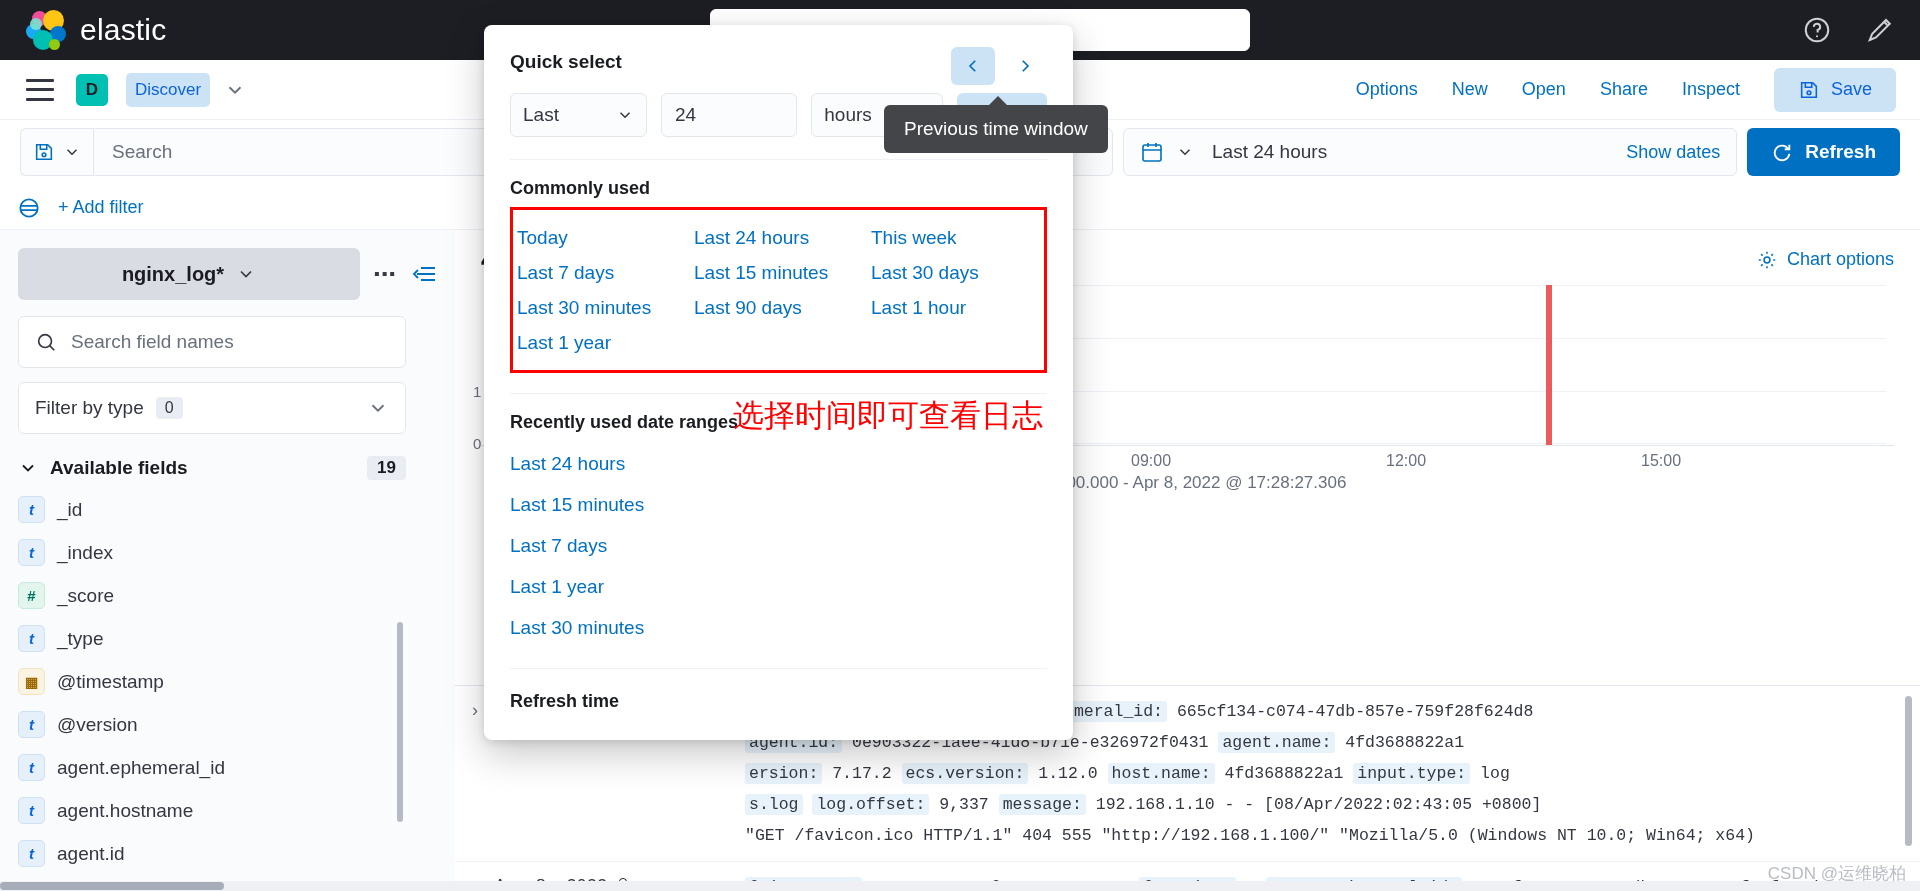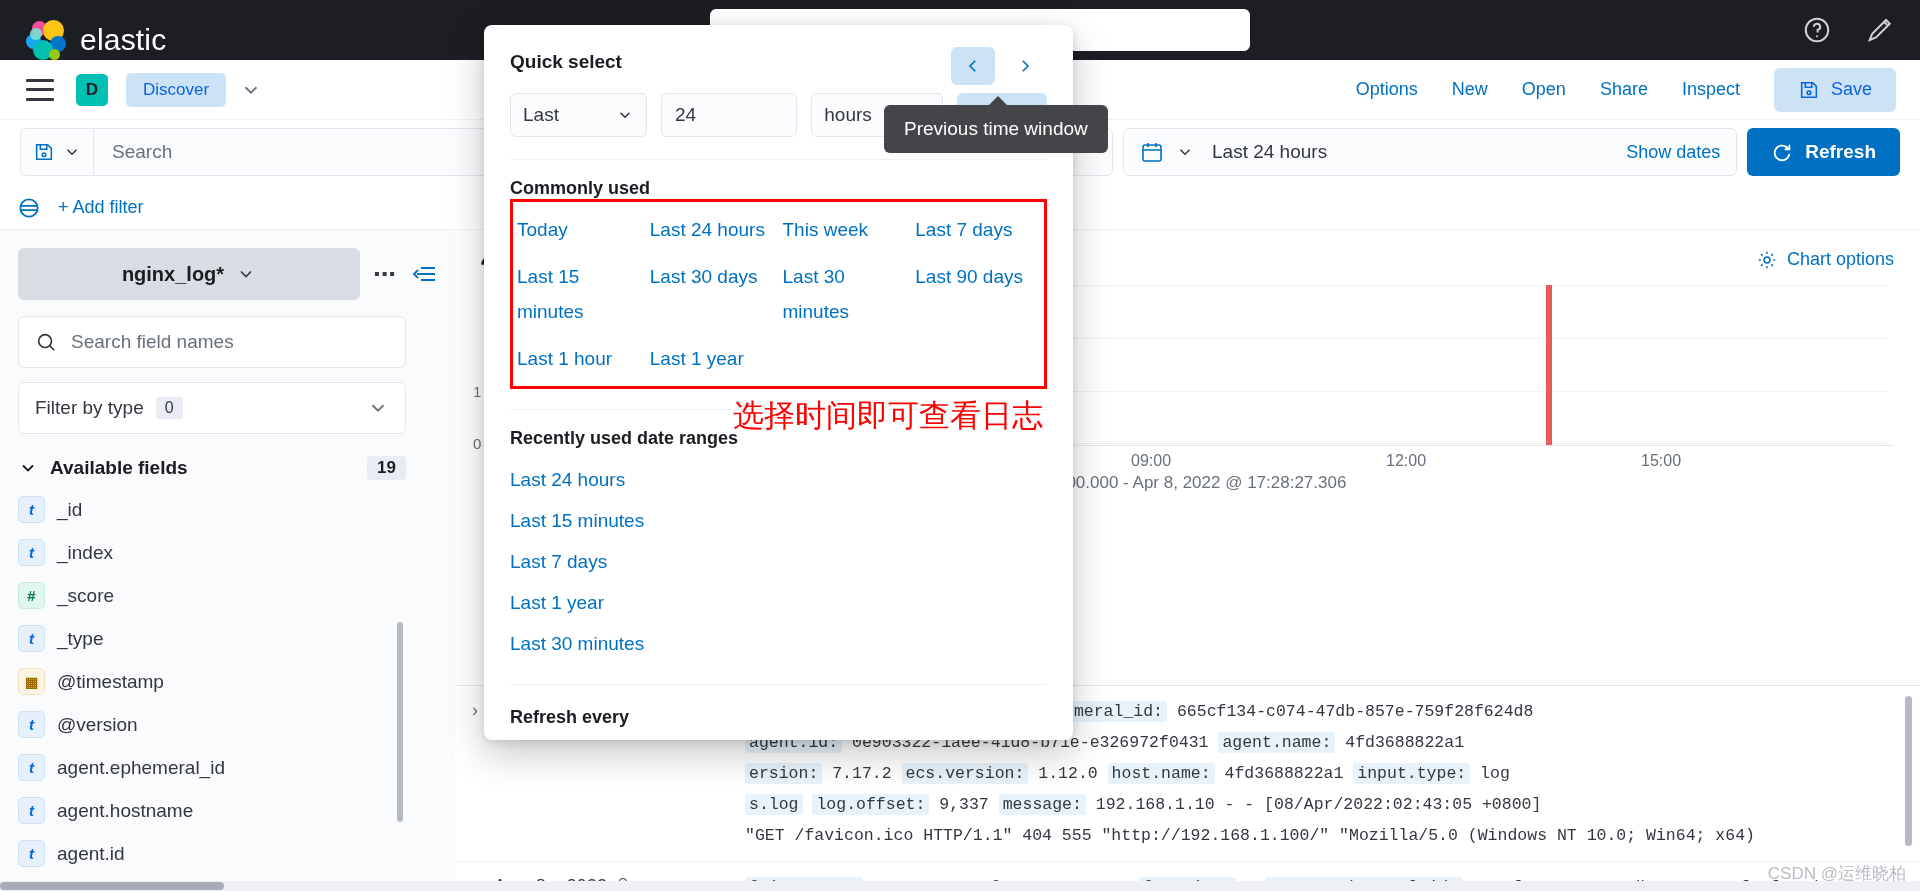--- a/index.html
+++ b/index.html
@@ -9,21 +9,21 @@
     overflow: hidden;
     font-family: "Liberation Sans", sans-serif;
     background: #fff;
     color: #343741;
   }
   #root { position: relative; width: 1920px; height: 891px; }
 
   
   .topbar {
     position: absolute; top: 0; left: 0; width: 1920px; height: 60px;
-    background: #1d1e24; display: flex; align-items: flex-end;
+    background: #1d1e24; display: flex; align-items: center;
   }
   .brand { display: flex; align-items: center; gap: 14px; margin-left: 26px; }
   .brand-name { color: #fff; font-size: 30px; letter-spacing: .2px; }
   .logo { position: relative; width: 40px; height: 40px; }
   .logo i { position: absolute; border-radius: 50%; display: block; }
   .d1 { width: 15px; height: 15px; background: #f04e98; left: 6px;  top: 1px; }
   .d2 { width: 21px; height: 21px; background: #fec514; left: 17px; top: 0px; }
   .d3 { width: 15px; height: 15px; background: #1ba9f5; left: 0px;  top: 14px; }
   .d4 { width: 16px; height: 16px; background: #0077cc; left: 24px; top: 16px; }
   .d5 { width: 20px; height: 20px; background: #00bfb3; left: 7px;  top: 20px; }
@@ -45,21 +45,21 @@
   }
   .hamburger { margin-left: 26px; width: 28px; height: 22px; display:flex; flex-direction:column; justify-content:space-between; cursor:pointer;}
   .hamburger span { display:block; height:3px; background:#343741; border-radius:1px;}
   .space-avatar {
     width: 32px; height: 32px; border-radius: 5px; background: #00bfb3; color: #1d1e24;
     font-weight: bold; font-size: 17px; display: flex; align-items: center; justify-content: center;
     margin-left: 22px;
   }
   .breadcrumb-pill {
     margin-left: 18px; background: #cce2f5; color: #0b64dd; font-size: 17px;
-    padding: 7px 17px; border-radius: 5px; font-weight: 400;
+    padding: 7px 9px; border-radius: 5px; font-weight: 400;
   }
   .chev-down { margin-left: 14px; color: #69707d; }
   .nav-actions { position: absolute; right: 24px; display: flex; align-items: center; gap: 34px; }
   .nav-link { color: #0071c2; font-size: 18px; cursor: pointer; }
   .save-btn {
     background: #cce2f5; color: #0b64dd; font-size: 18px; border-radius: 6px;
     padding: 11px 24px; display: flex; align-items: center; gap: 11px; cursor: pointer;
   }
 
   
@@ -189,22 +189,22 @@
   }
   .nav-arrows { position: absolute; right: 26px; top: 22px; display: flex; gap: 8px; }
   .arrow-btn {
     width: 44px; height: 38px; border-radius: 6px; display: flex; align-items: center; justify-content: center;
     color: #0071c2; cursor: pointer; font-size: 24px;
   }
   .arrow-btn.active { background: #cce2f5; }
   .pop-divider { height: 1px; background: #eef1f6; margin: 22px 0 0 0; }
   .section-title { font-size: 18px; font-weight: bold; color:#1a1c21; margin-top: 18px; }
   .commonly {
-    position: relative; 
-    display: grid; grid-template-columns: 1fr 1fr 1fr 1fr; row-gap: 12px;
+    position: relative; margin-top: 8px;
+    display: grid; grid-template-columns: 1fr 1fr 1fr; row-gap: 0px;
     border: 3px solid #ff0000; padding: 10px 0 10px 0;
   }
   .commonly a, .recent a { color: #0071c2; font-size: 19px; line-height: 35px; text-decoration: none; cursor: pointer; }
   .commonly a { padding-left: 4px; }
   .recent { margin-top: 10px; display: flex; flex-direction: column; }
   .recent a { line-height: 41px; }
   .refresh-sec { margin-top: 22px; }
   .pop-sep { height: 1px; background: #eef1f6; margin-top: 20px; }
 
   .tooltip {
@@ -559,21 +559,21 @@
           <a>Last 24 hours</a>
           <a>Last 15 minutes</a>
           <a>Last 7 days</a>
           <a>Last 1 year</a>
           <a>Last 30 minutes</a>
         </div>
 
       <div class="pop-sep"></div>
 
       <div class="refresh-sec">
-        <div class="section-title">Refresh every</div>
+        <div class="section-title">Refresh time</div>
 
       </div>
     </div>
   </div>
 
   <div class="tooltip">Previous time window</div>
 
   <div class="cn-note">选择时间即可查看日志</div>
 
   <div class="bottom-hscroll">

